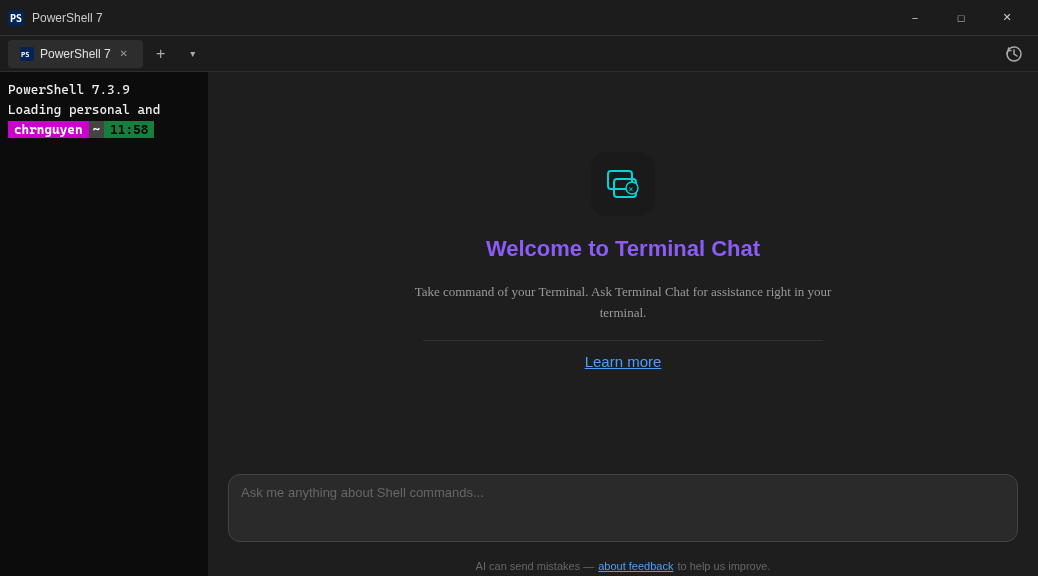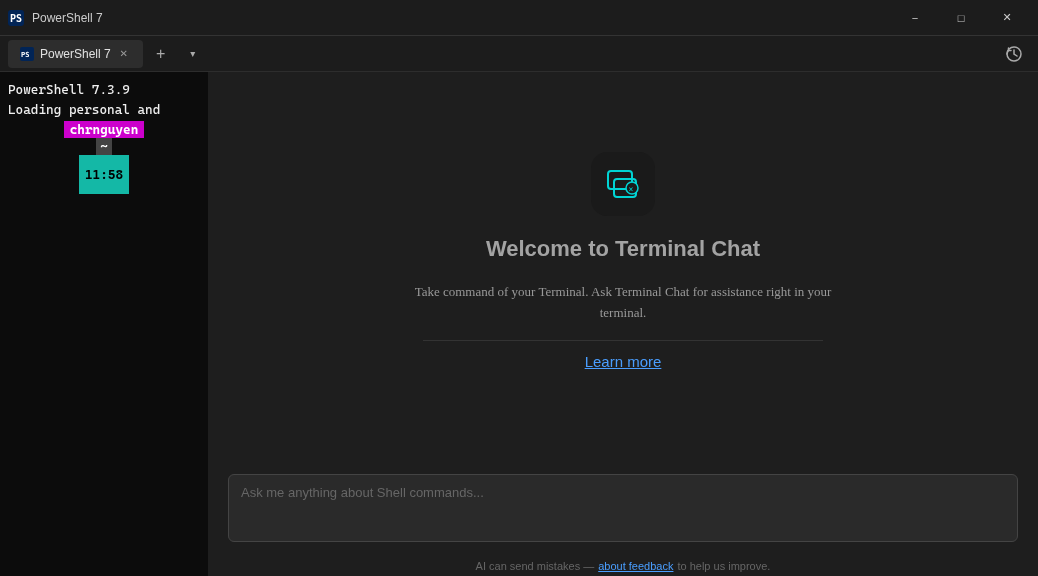--- a/index.html
+++ b/index.html
@@ -160,42 +160,41 @@
     .terminal-line {
       line-height: 1.5;
       white-space: pre-wrap;
     }
 
     .prompt-line {
       display: flex;
       align-items: center;
       gap: 0;
       margin-top: 2px;
-      flex-direction: column;
     }
 
     .prompt-user {
       background: #cc00cc;
       color: #fff;
       padding: 1px 6px;
       font-weight: bold;
       font-size: 13px;
     }
 
     .prompt-tilde {
       background: #444;
       color: #fff;
       padding: 1px 4px;
       font-size: 13px;
     }
 
     .prompt-time {
-      background: #14b8a6;
+      background: #15803d;
       color: #000;
-      padding: 12px 6px;
+      padding: 1px 6px;
       font-weight: bold;
       font-size: 13px;
     }
 
     
     .chat-pane {
       flex: 1;
       background: #1e1e1e;
       display: flex;
       flex-direction: column;
@@ -222,21 +221,21 @@
       border-radius: 16px;
       display: flex;
       align-items: center;
       justify-content: center;
       margin-bottom: 20px;
     }
 
     .welcome-title {
       font-size: 22px;
       font-weight: 600;
-      color: #a3a3a3;
+      color: #8b5cf6;
       margin-bottom: 20px;
     }
 
     .welcome-desc {
       font-size: 13px;
       color: #999;
       line-height: 1.6;
       margin-bottom: 16px;
       font-family: Liberation Serif, serif;
     }
@@ -259,21 +258,21 @@
     .input-area {
       width: 100%;
       padding: 12px 20px 8px;
       background: #1e1e1e;
     }
 
     .chat-input-box {
       width: 100%;
       background: #2a2a2a;
       border: 1px solid #444;
-      border-radius: 6px;
+      border-radius: 12px;
       padding: 10px 12px;
       color: #999;
       font-size: 13px;
       min-height: 68px;
       resize: none;
       font-family: 'Segoe UI', sans-serif;
       outline: none;
       margin-top: 12px;
     }
 

